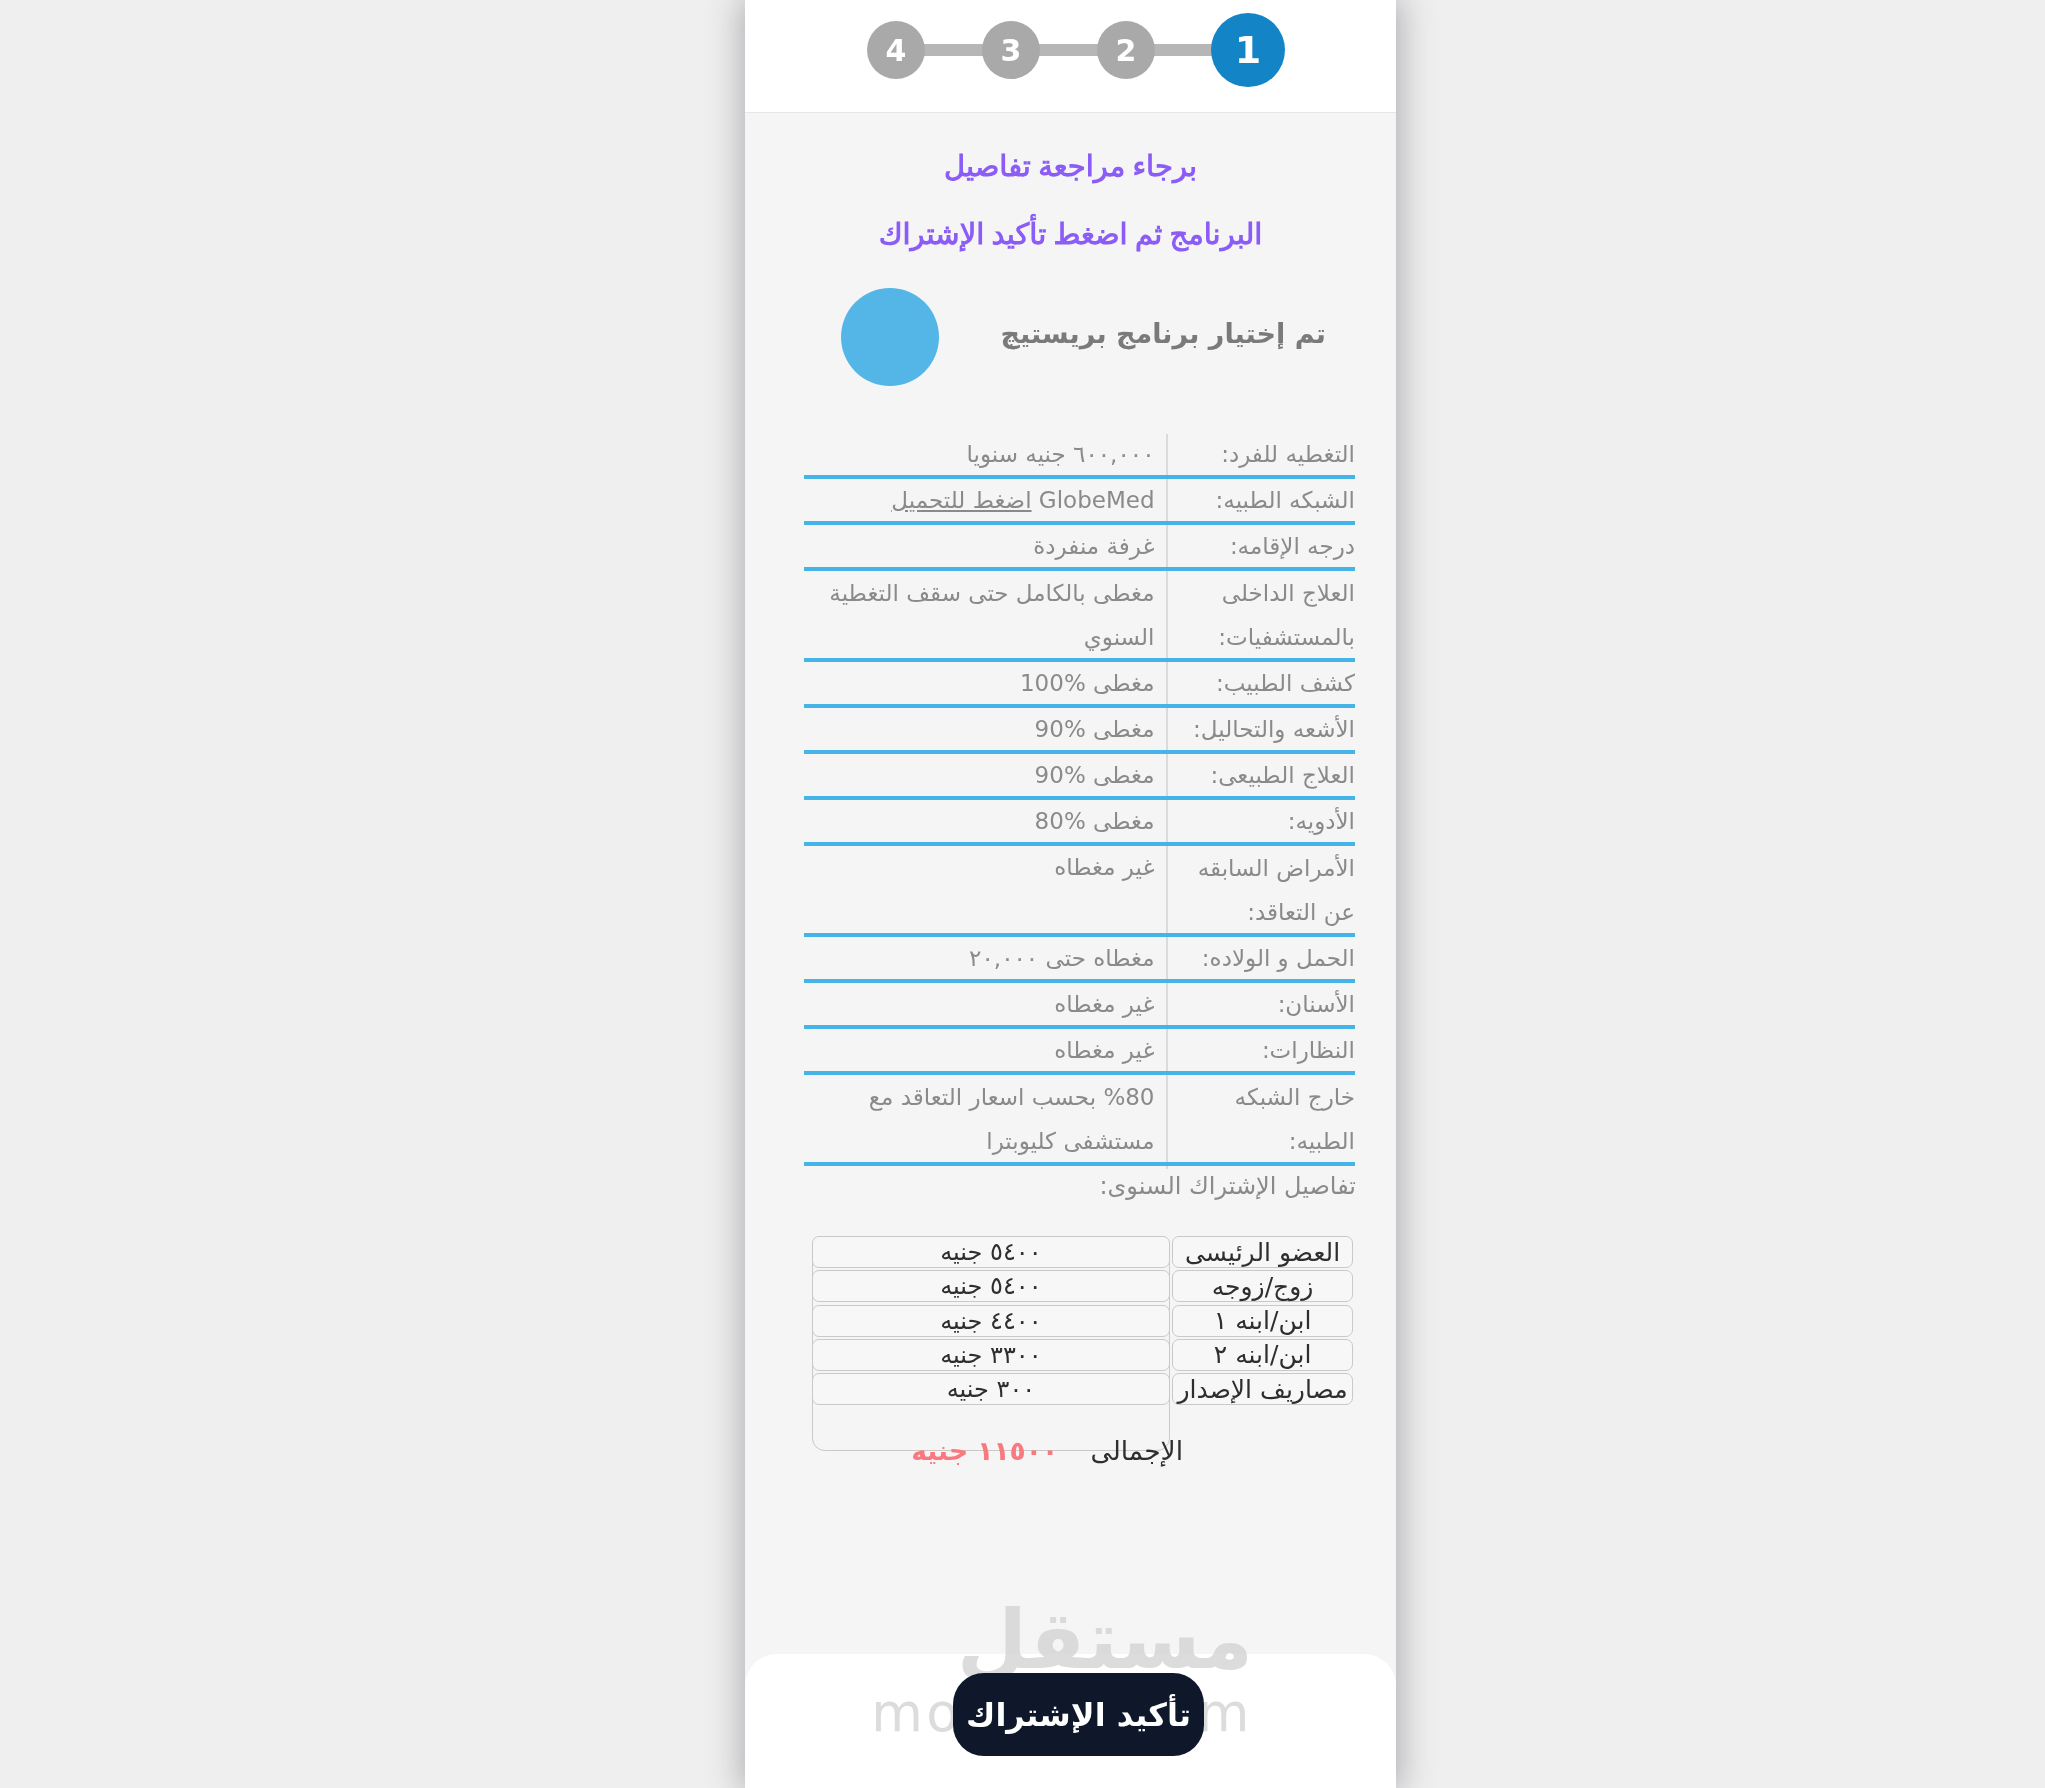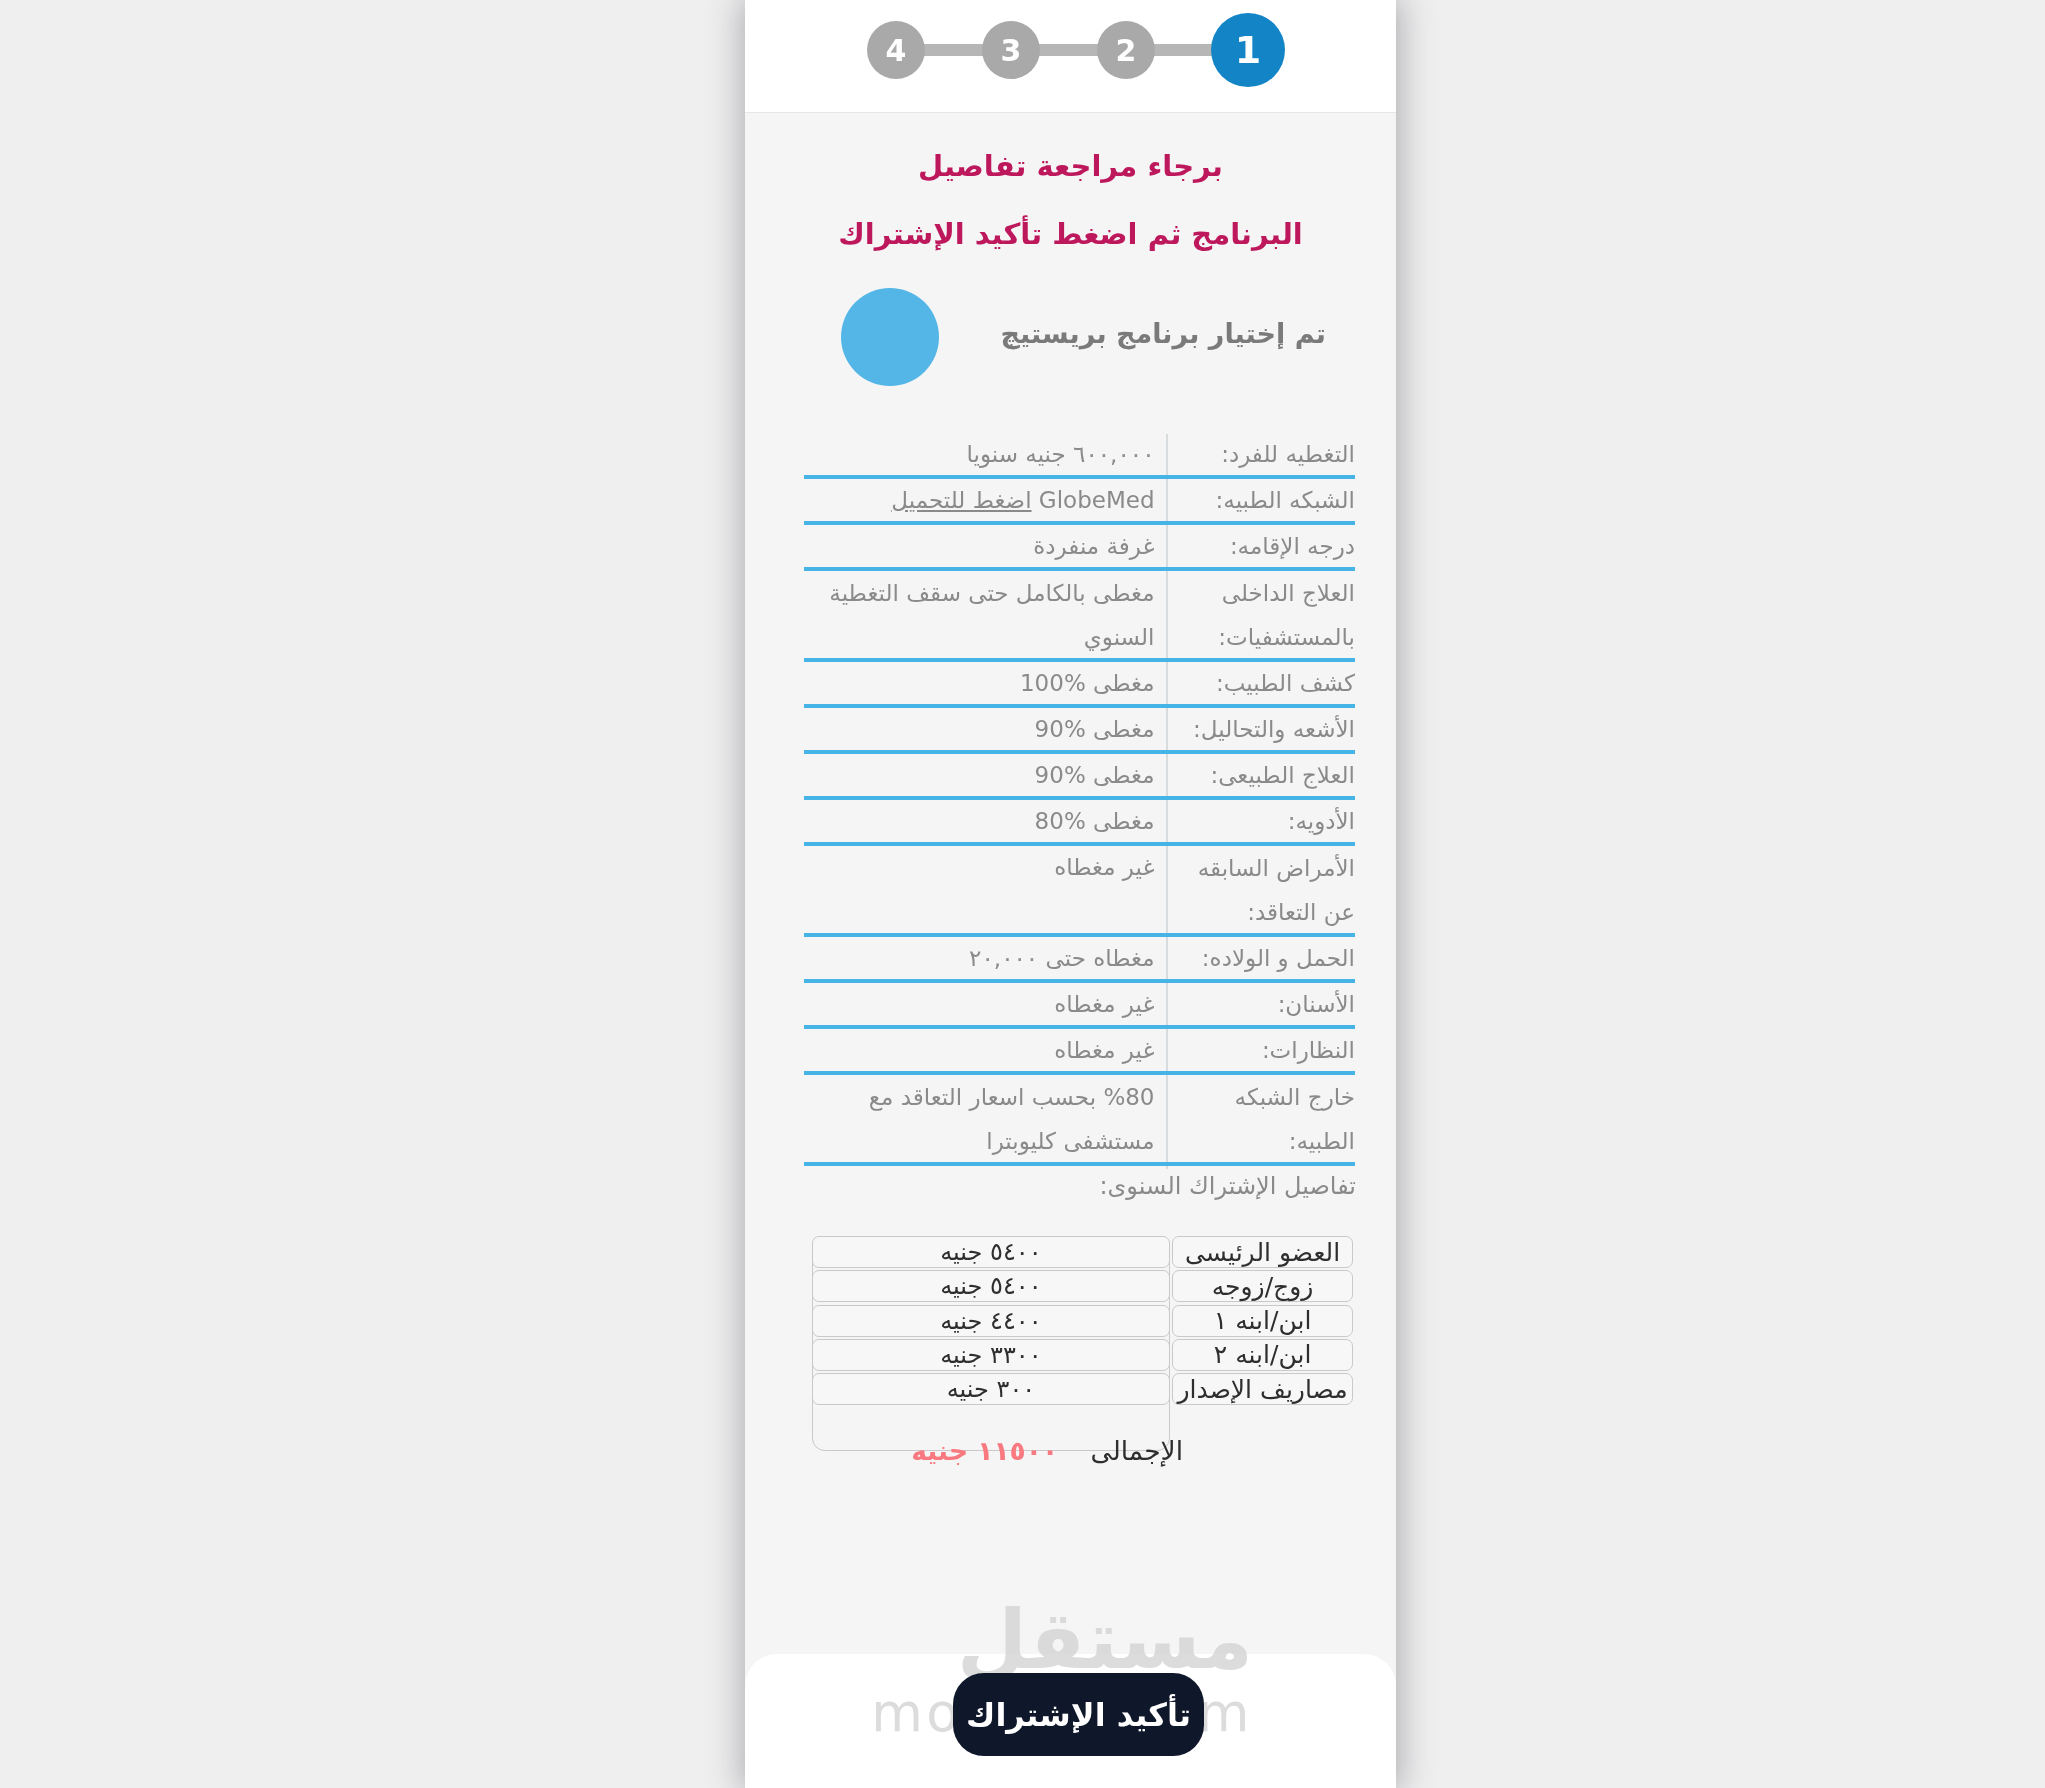--- a/index.html
+++ b/index.html
@@ -25,21 +25,21 @@
     position:absolute;top:21px;width:58px;height:58px;border-radius:50%;
     background:#a9a9a9;color:#ffffff;display:flex;align-items:center;justify-content:center;
     font-size:30px;font-weight:bold;
   }
   .step.active{
     width:74px;height:74px;top:12.7px;background:#1385c6;font-size:38px;
   }
   
   .heading{
     position:absolute;left:0;top:132px;width:651px;text-align:center;
-    color:#be185d;font-weight:bold;font-size:29px;line-height:68px;
+    color:#8b5cf6;font-weight:bold;font-size:29px;line-height:68px;font-family:Liberation Serif, serif;
   }
   
   .avatar{
     position:absolute;left:96px;top:288px;width:98px;height:98px;border-radius:50%;
     background:#53b6e7;
   }
   .program-text{
     position:absolute;right:70px;top:318px;width:415px;text-align:right;direction:rtl;
     color:#7a7a7a;font-weight:bold;font-size:27px;
   }

